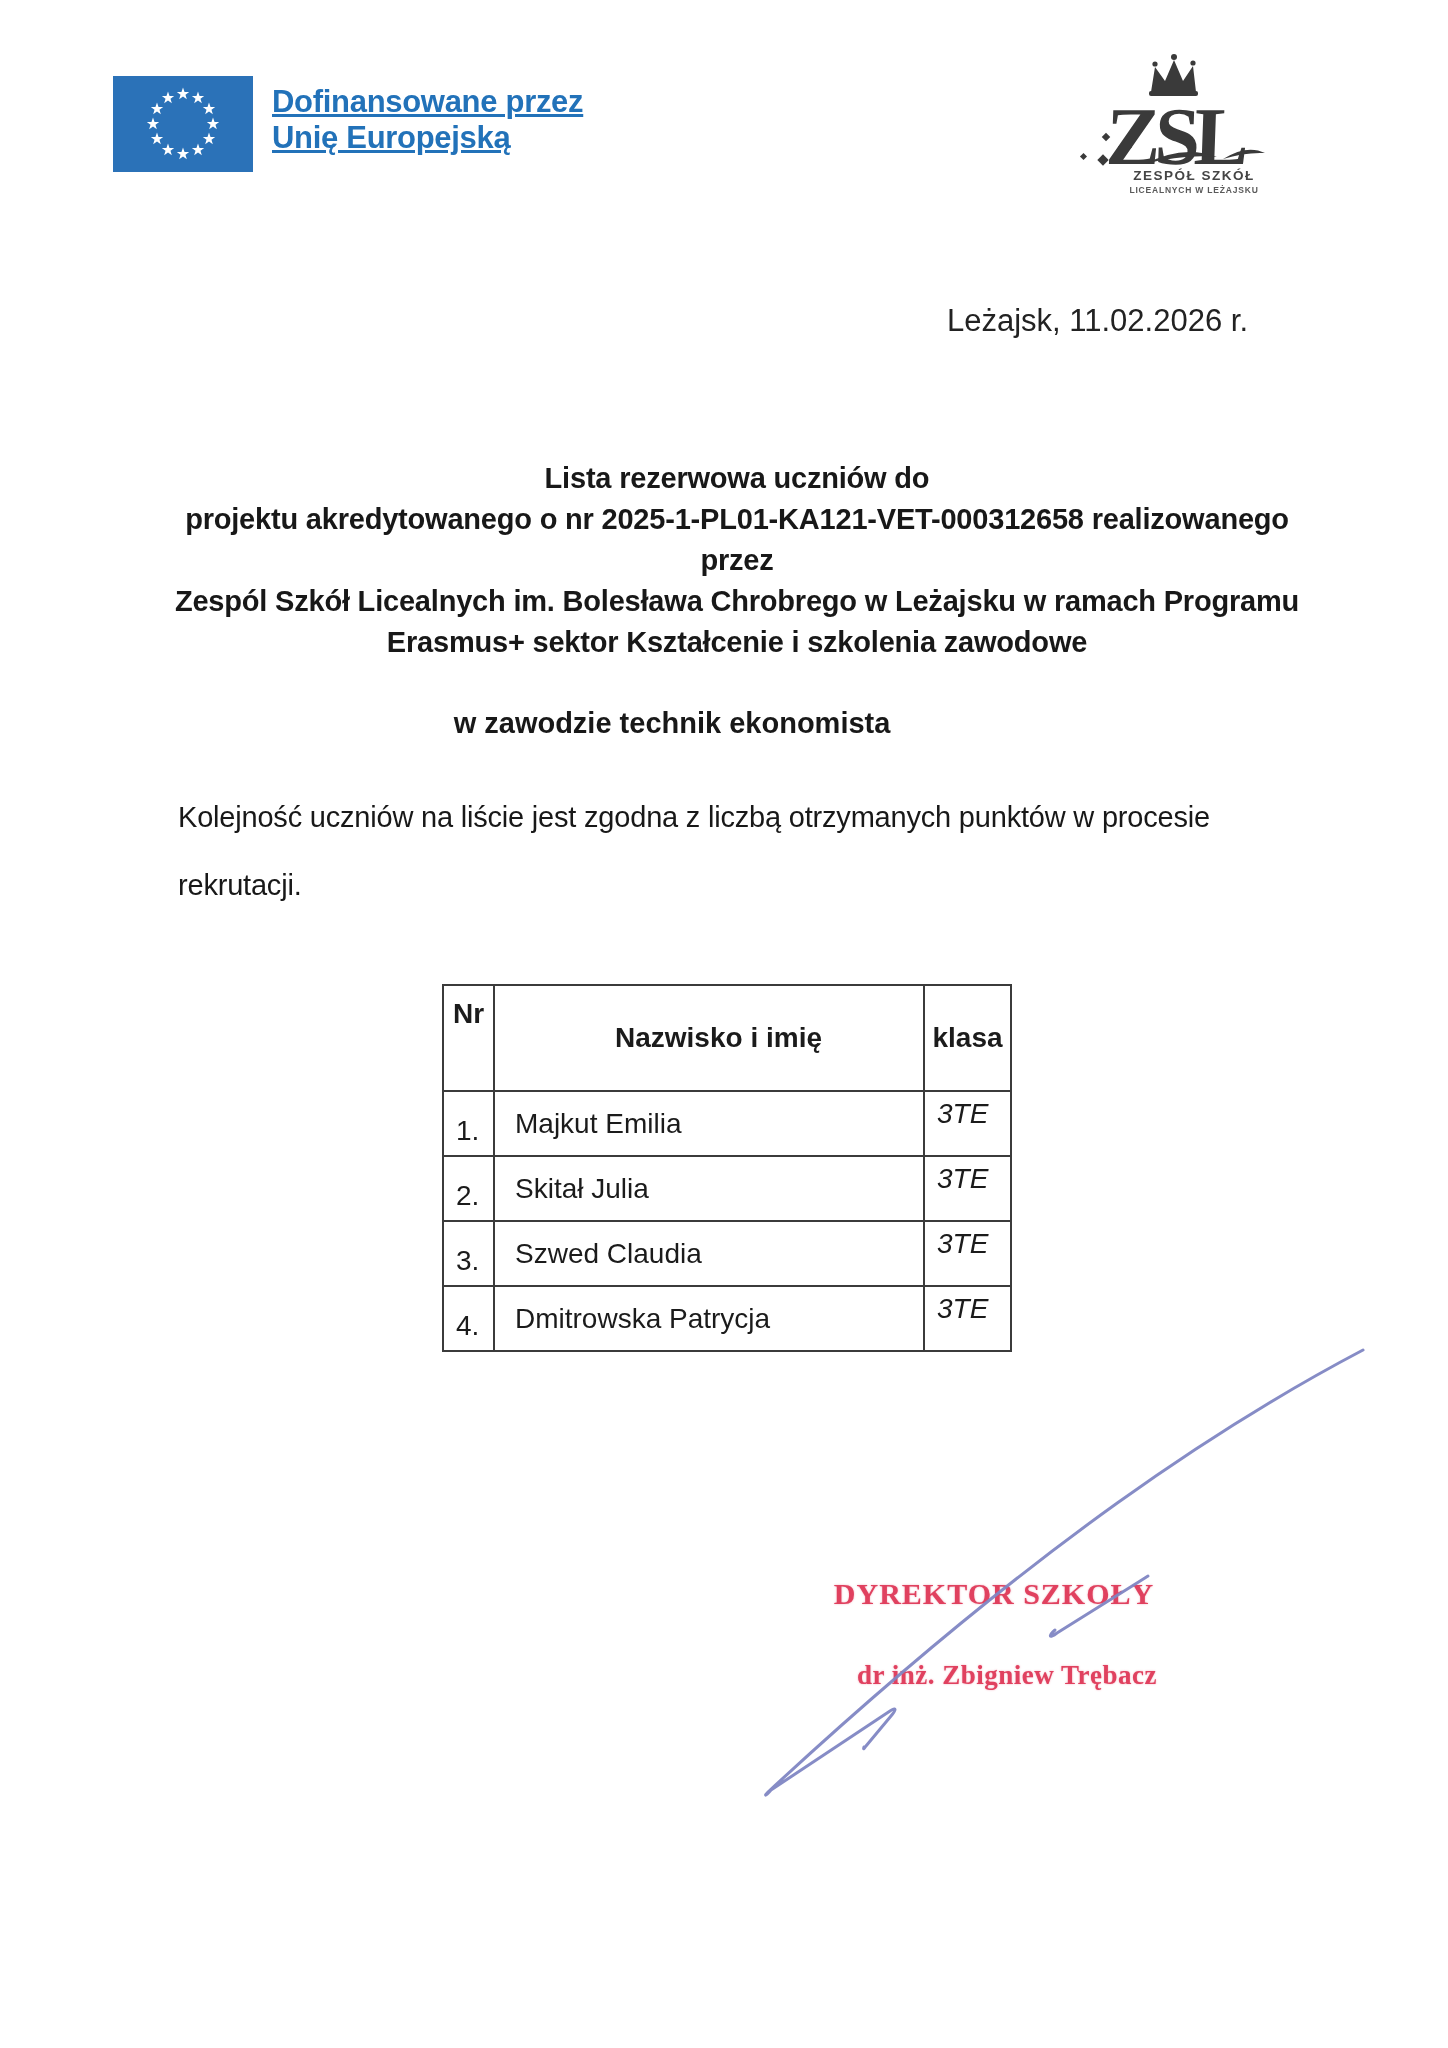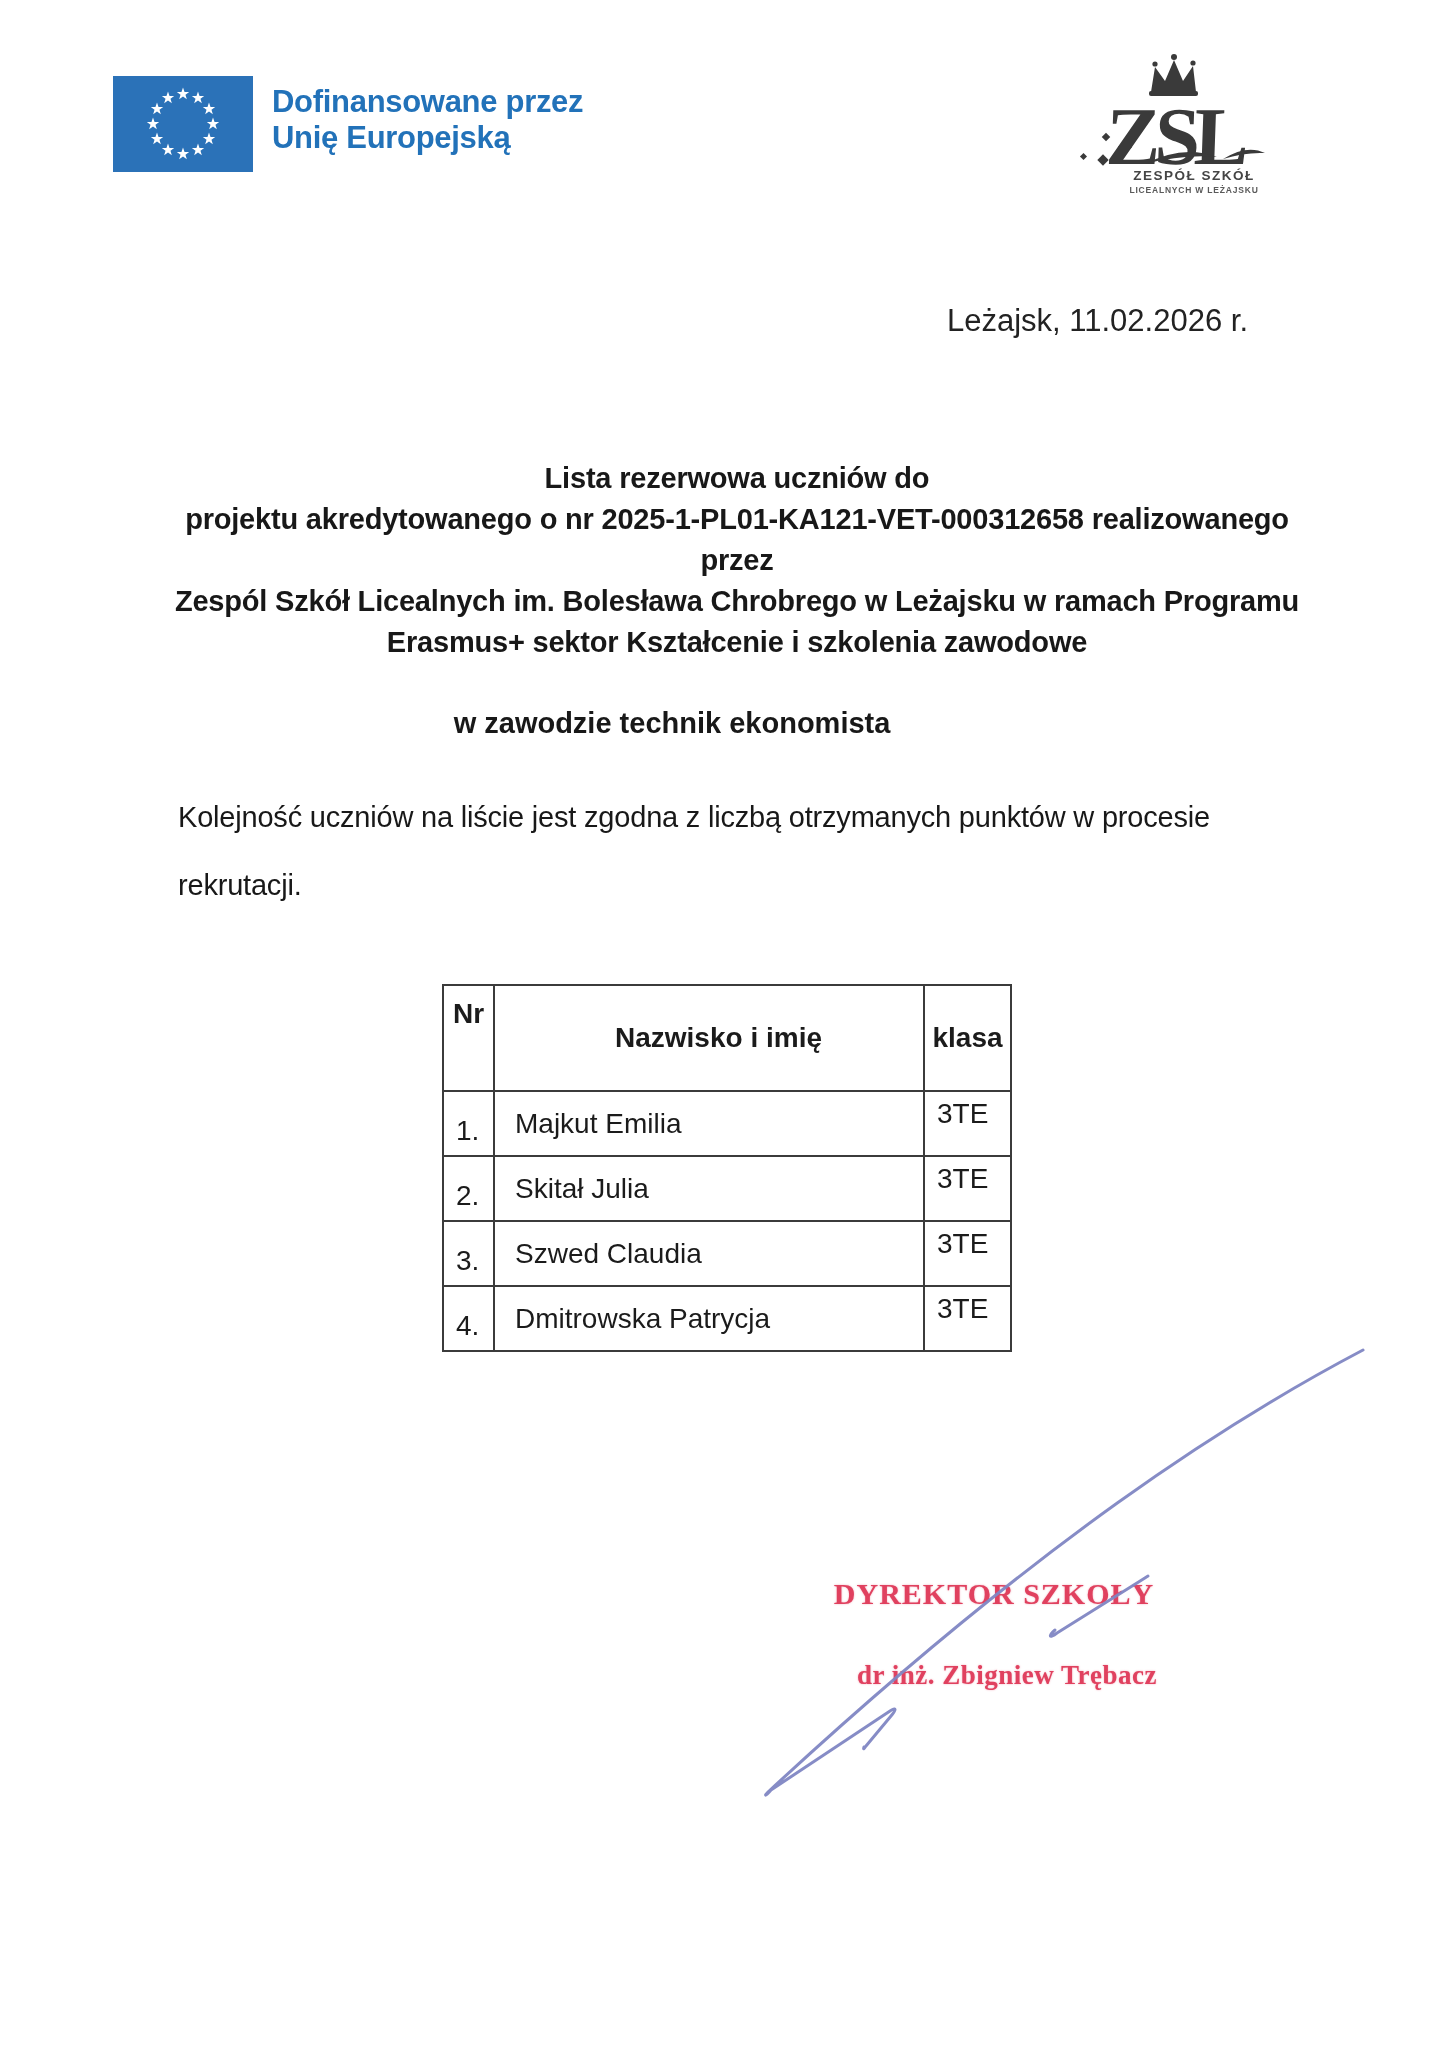--- a/index.html
+++ b/index.html
@@ -4,21 +4,21 @@
 <style>
   html,body{margin:0;padding:0;background:#ffffff;}
   .page{
     position:relative;width:1448px;height:2048px;background:#ffffff;overflow:hidden;
     font-family:"Liberation Sans",sans-serif;color:#1c1c1c;
   }
   
   .eu-flag{position:absolute;left:113px;top:76px;width:140px;height:96px;}
   .eu-text{
     position:absolute;left:272px;top:84px;
-    font-size:31px;font-weight:bold;line-height:36px;color:#2272b9;letter-spacing:-0.3px;
+    font-size:31px;font-weight:bold;line-height:36px;color:#2272b9;letter-spacing:-0.3px;text-decoration:underline;
   }
   
   .zsl-logo{position:absolute;left:1063px;top:52px;width:240px;height:150px;}
   
   .date-line{
     position:absolute;right:200px;top:303px;font-size:31px;color:#222;
   }
   
   .title-block{
     position:absolute;left:13px;top:458px;width:1448px;text-align:center;
@@ -43,21 +43,21 @@
   table.students col.c-klasa{width:87px;}
   table.students th, table.students td{border:2px solid #3b3b3b;}
   table.students{border:1px solid #3b82f6;}
   tr.head-row{height:106px;}
   tr.data-row{height:65px;}
   th.h-nr{vertical-align:top;text-align:center;padding-top:12px;font-weight:bold;}
   th.h-name{vertical-align:middle;text-align:center;font-weight:bold;padding-left:20px;}
   th.h-klasa{vertical-align:middle;text-align:center;font-weight:bold;}
   td.c-nr{vertical-align:bottom;text-align:left;padding:0 0 8px 12px;}
   td.c-name{vertical-align:middle;text-align:left;padding-left:20px;}
-  td.c-klasa{vertical-align:top;text-align:left;padding:6px 0 0 12px;}
+  td.c-klasa{vertical-align:top;text-align:left;padding:6px 0 0 12px;font-style:italic;}
   
   .stamp-role{
     position:absolute;left:994px;top:1577px;transform:translateX(-50%);
     font-family:"Liberation Serif",serif;font-weight:bold;font-size:30px;
     color:#e0415f;letter-spacing:1px;white-space:nowrap;
     text-shadow:0 0 2px rgba(224,65,95,0.45);
   }
   .stamp-name{
     position:absolute;left:994px;top:1660px;transform:translateX(-50%);
     font-family:"Liberation Serif",serif;font-weight:bold;font-size:27px;

